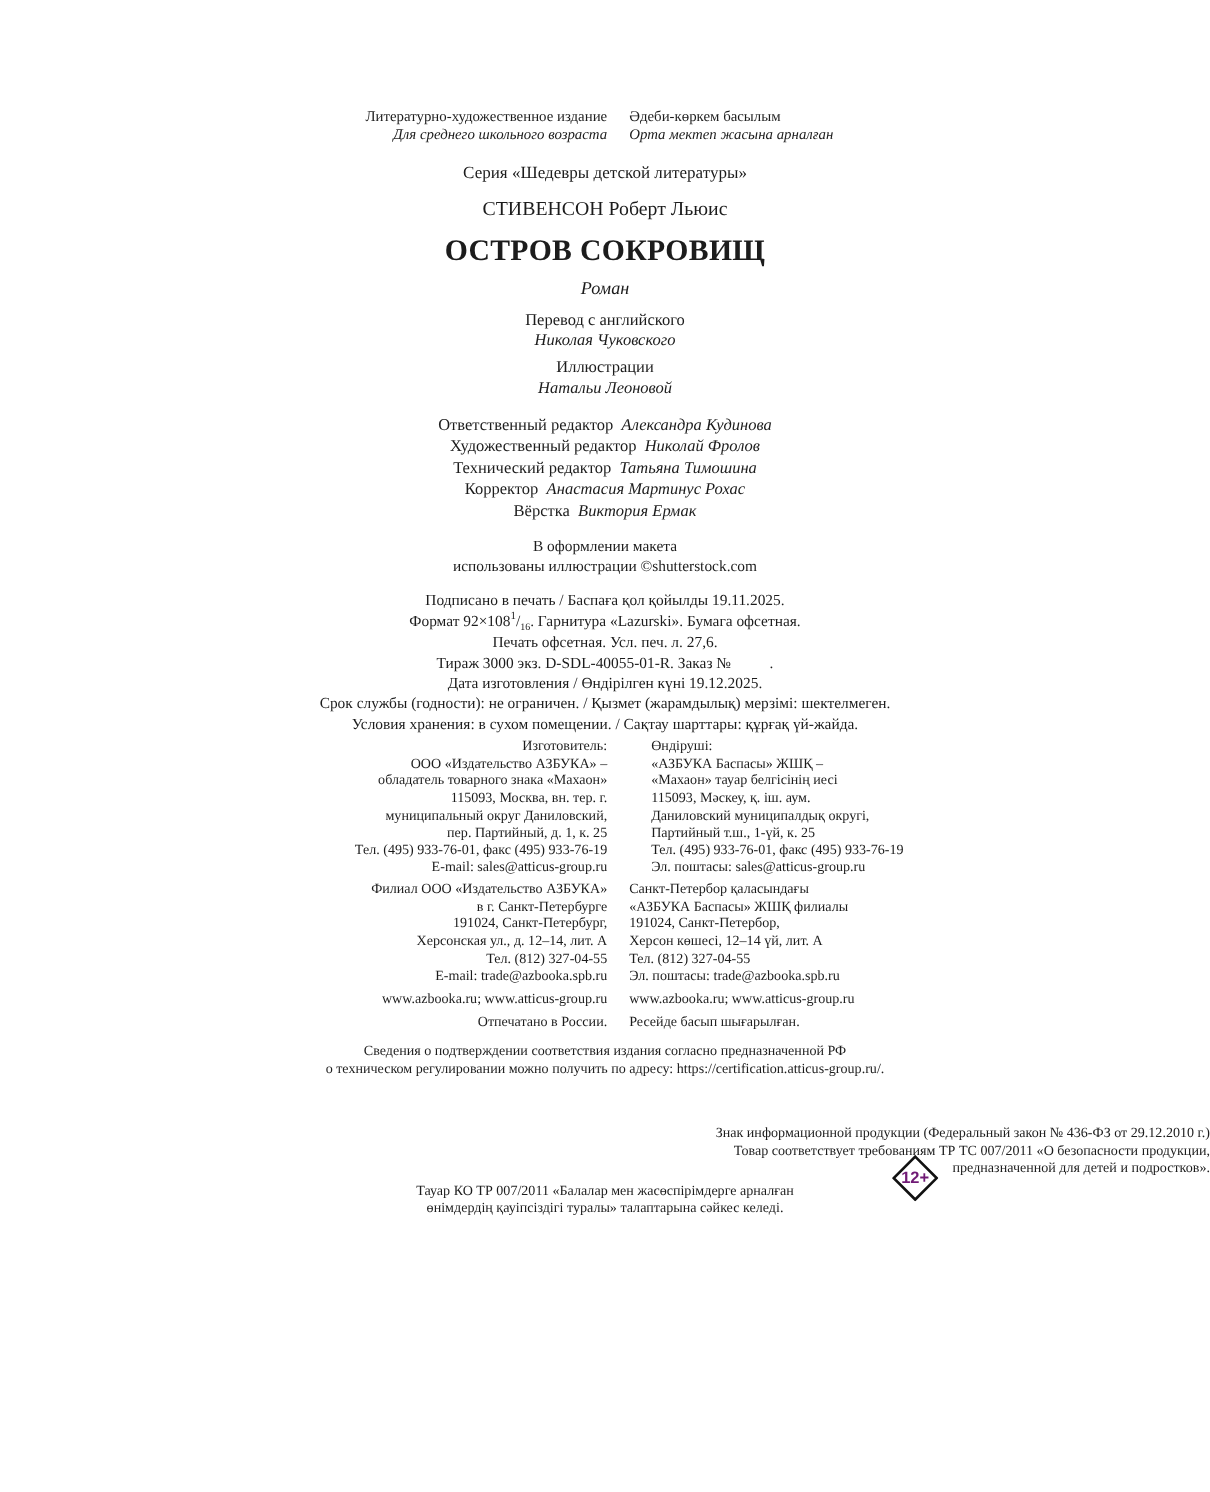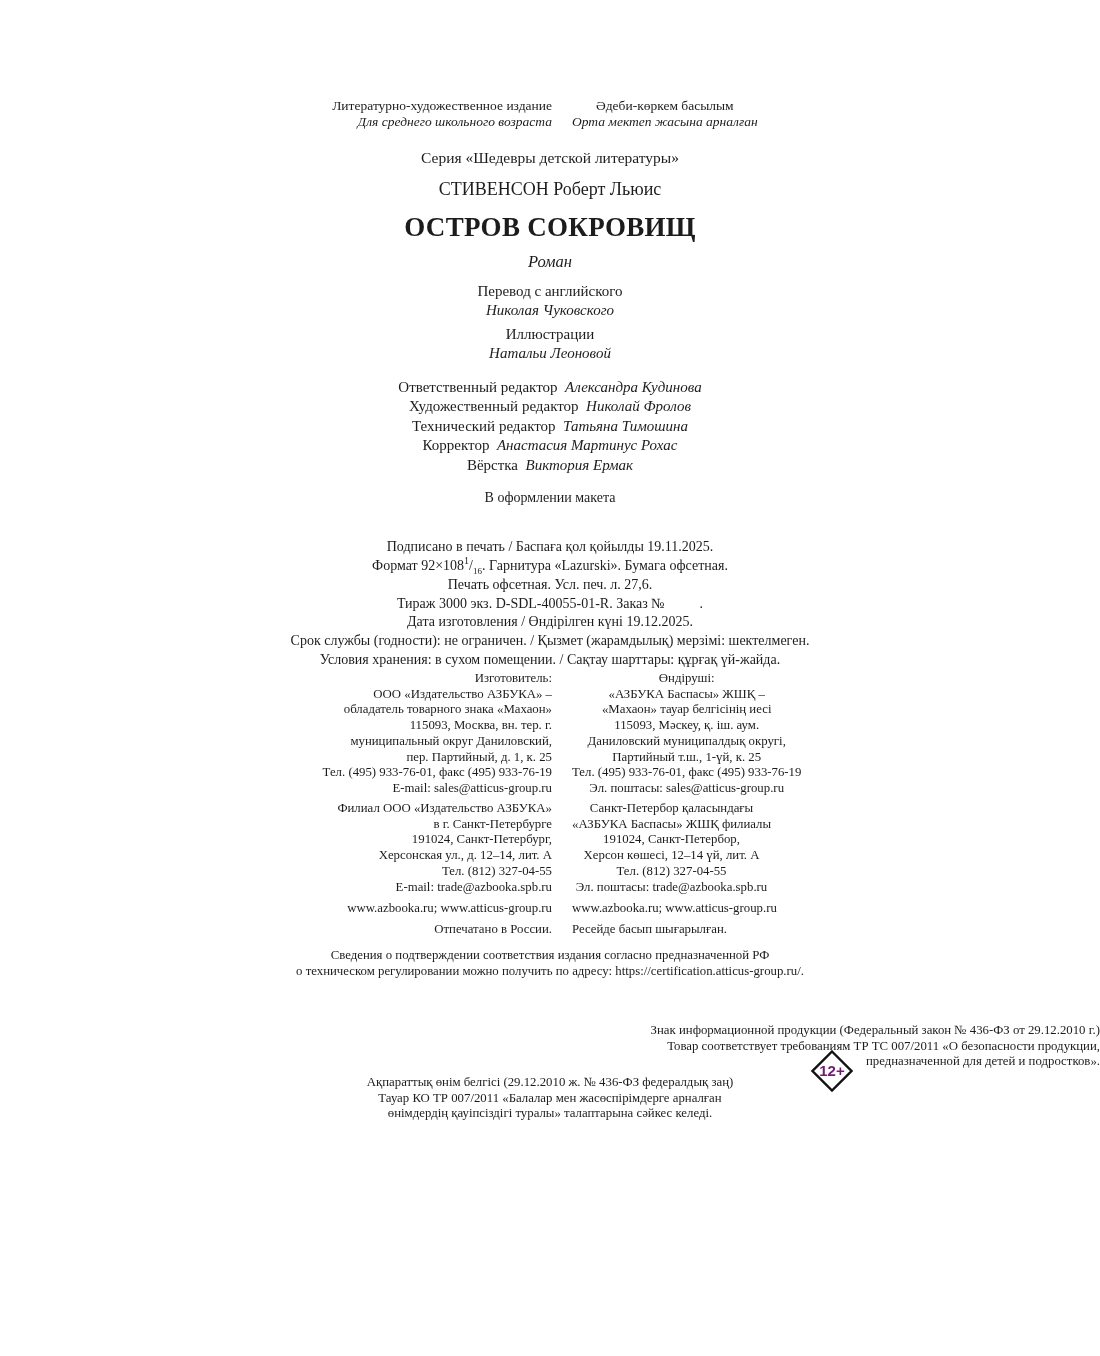--- a/index.html
+++ b/index.html
@@ -4,21 +4,21 @@
 <style>
   html, body { margin:0; padding:0; background:#ffffff; }
   body { width:1100px; height:1356px; position:relative; overflow:hidden;
          font-family:"DejaVu Serif","Liberation Serif",serif; color:#1c1c1c; }
   .page { position:absolute; left:0; top:0; width:1100px; height:1356px; }
   .abs { position:absolute; white-space:nowrap; }
   .serif { font-family:"Liberation Serif","DejaVu Serif",serif; }
   .it { font-style:italic; }
   .c { text-align:center; left:0; width:1100px; }
   .colL { position:absolute; right:548px; text-align:right; }
-  .colR { position:absolute; left:572px; text-align:center; }
+  .colR { position:absolute; left:572px; text-align:left; }
   .sm { font-size:13.5px; line-height:16px; }
   .md { font-size:15px; line-height:19px; }
   .lg { font-size:16.5px; line-height:20px; }
   .title { font-size:27px; font-weight:bold; letter-spacing:0.3px; }
   .author { font-size:18px; }
   .sup { font-size:10px; position:relative; top:-6px; }
   .sub { font-size:9px; position:relative; top:4px; }
   .badge { position:absolute; left:811px; top:1050px; width:42px; height:42px; }
   .badge svg { width:42px; height:42px; display:block; }
   .badge-text { position:absolute; left:0; top:12px; width:42px; text-align:center;
@@ -56,20 +56,21 @@
   <div class="abs c md" style="top:378px; line-height:19.4px;">
     <span class="line"><span>Ответственный редактор</span>&nbsp; <span class="it">Александра Кудинова</span></span>
     <span class="line"><span>Художественный редактор</span>&nbsp; <span class="it">Николай Фролов</span></span>
     <span class="line"><span>Технический редактор</span>&nbsp; <span class="it">Татьяна Тимошина</span></span>
     <span class="line"><span>Корректор</span>&nbsp; <span class="it">Анастасия Мартинус Рохас</span></span>
     <span class="line"><span>Вёрстка</span>&nbsp; <span class="it">Виктория Ермак</span></span>
   </div>
 
   <div class="abs c sm" style="top:489px; font-size:14px; line-height:18px;">
     <span class="line">В оформлении макета</span>
+    <span class="line">использованы иллюстрации ©shutterstock.com</span>
   </div>
 
   <div class="abs c sm" style="top:538px; font-size:14px; line-height:18.6px;">
     <span class="line">Подписано в печать / Баспаға қол қойылды 19.11.2025.</span>
     <span class="line"><span>Формат 92×108</span><span class="sup">1</span><span>/</span><span class="sub">16</span><span>. Гарнитура «Lazurski». Бумага офсетная.</span></span>
     <span class="line">Печать офсетная. Усл. печ. л. 27,6.</span>
     <span class="line" style="white-space:pre;">Тираж 3000 экз. D-SDL-40055-01-R. Заказ №          .</span>
     <span class="line">Дата изготовления / Өндірілген күні 19.12.2025.</span>
     <span class="line">Срок службы (годности): не ограничен. / Қызмет (жарамдылық) мерзімі: шектелмеген.</span>
     <span class="line">Условия хранения: в сухом помещении. / Сақтау шарттары: құрғақ үй-жайда.</span>
@@ -78,21 +79,21 @@
   <div class="abs colL sm" style="top:671px; font-size:12.8px; line-height:15.7px;">
     <span class="line">Изготовитель:</span>
     <span class="line">ООО «Издательство АЗБУКА» –</span>
     <span class="line">обладатель товарного знака «Махаон»</span>
     <span class="line">115093, Москва, вн. тер. г.</span>
     <span class="line">муниципальный округ Даниловский,</span>
     <span class="line">пер. Партийный, д. 1, к. 25</span>
     <span class="line">Тел. (495) 933-76-01, факс (495) 933-76-19</span>
     <span class="line">E-mail: sales@atticus-group.ru</span>
   </div>
-  <div class="abs colR sm" style="top:671px; font-size:12.8px; line-height:15.7px;">
+  <div class="abs colR sm" style="top:671px; font-size:12.8px; line-height:15.7px;margin-left:20px;">
     <span class="line">Өндіруші:</span>
     <span class="line">«АЗБУКА Баспасы» ЖШҚ –</span>
     <span class="line">«Махаон» тауар белгісінің иесі</span>
     <span class="line">115093, Мәскеу, қ. іш. аум.</span>
     <span class="line">Даниловский муниципалдық округі,</span>
     <span class="line">Партийный т.ш., 1-үй, к. 25</span>
     <span class="line">Тел. (495) 933-76-01, факс (495) 933-76-19</span>
     <span class="line">Эл. поштасы: sales@atticus-group.ru</span>
   </div>
 
@@ -123,21 +124,20 @@
     <span class="line">Сведения о подтверждении соответствия издания согласно предназначенной РФ</span>
     <span class="line">о техническом регулировании можно получить по адресу: https://certification.atticus-group.ru/.</span>
   </div>
 
   <div class="abs sm" style="top:1023px; left:0; width:1100px; text-align:right; font-size:12.8px; line-height:15.7px;">
     <span class="line">Знак информационной продукции (Федеральный закон № 436-ФЗ от 29.12.2010 г.)</span>
     <span class="line">Товар соответствует требованиям ТР ТС 007/2011 «О безопасности продукции,</span>
     <span class="line">предназначенной для детей и подростков».</span>
   </div>
   <div class="abs sm" style="top:1075px; left:0; width:1100px; text-align:center; font-size:12.8px; line-height:15.7px;">
-    <span class="line">Ақпараттық өнім белгісі (29.12.2010 ж. № 436-ФЗ федералдық заң)</span>
     <span class="line">Тауар КО ТР 007/2011 «Балалар мен жасөспірімдерге арналған</span>
     <span class="line">өнімдердің қауіпсіздігі туралы» талаптарына сәйкес келеді.</span>
   </div>
 
   <div class="badge">
     <svg viewBox="0 0 42 42">
       <polygon points="21,1.5 40.5,21 21,40.5 1.5,21" fill="#ffffff" stroke="#111111" stroke-width="2.4"></polygon>
     </svg>
     <div class="badge-text">12+</div>
   </div>

